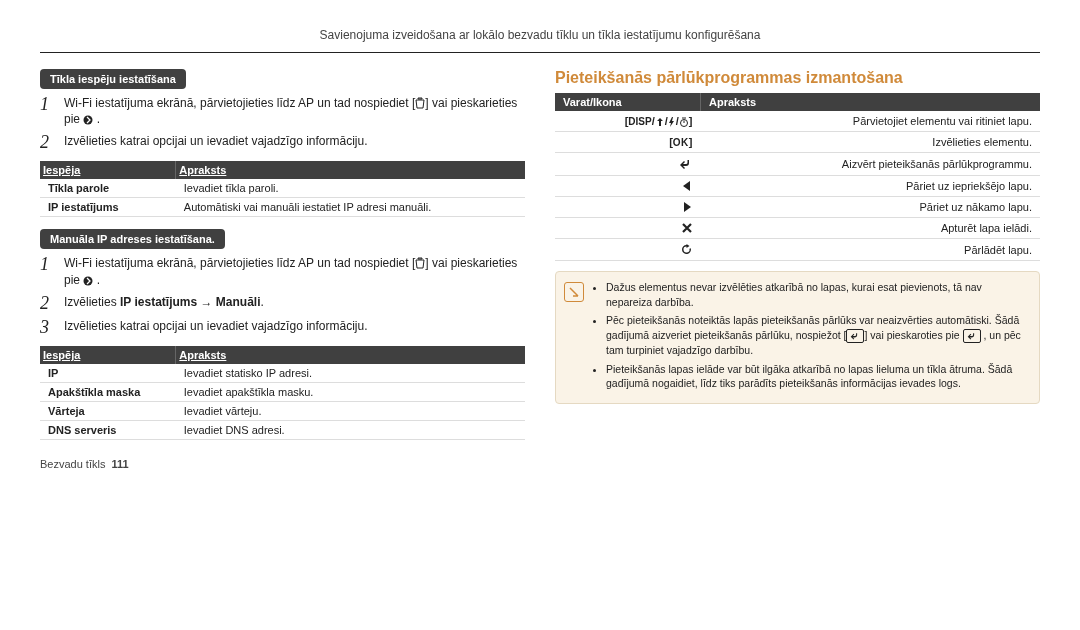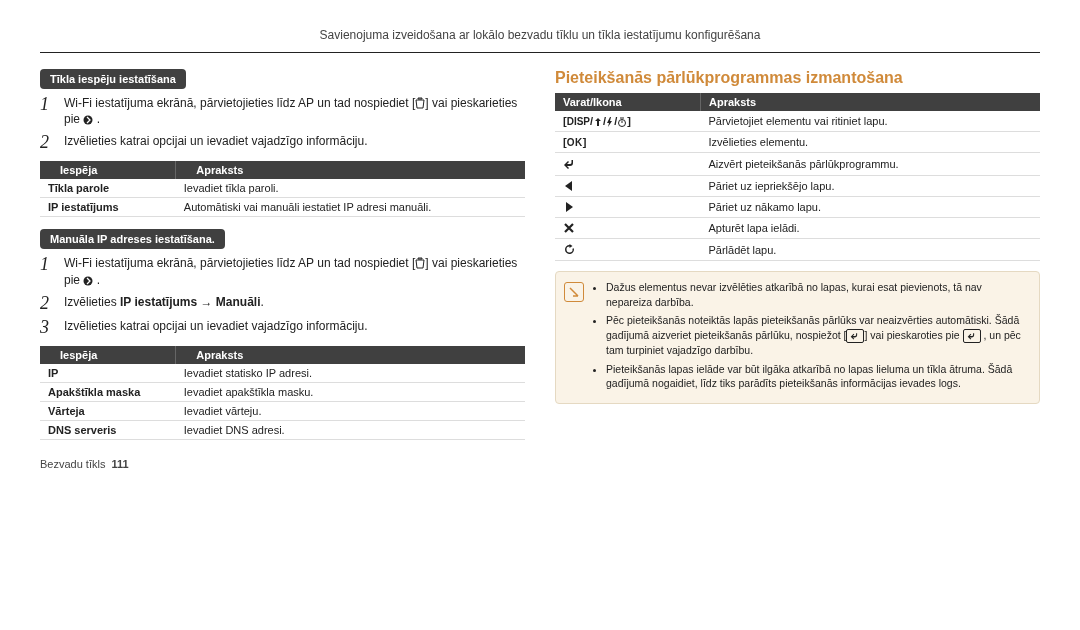--- a/index.html
+++ b/index.html
@@ -69,21 +69,22 @@
     width: 100%;
     border-collapse: collapse;
     font-size: 11px;
     margin-bottom: 12px;
   }
   table.opt thead th {
     background: var(--hdr-bg);
     color: var(--hdr-fg);
     text-align: left;
     font-weight: bold;
-    padding: 3px 20px;
+    padding: 3px 3px;
+    text-decoration: underline;
   }
   table.opt thead th:first-child { border-right: 1px solid #666; width: 28%; }
   table.opt tbody td {
     padding: 3px 8px;
     border-bottom: 1px solid #DDD;
   }
   table.opt tbody td:first-child { font-weight: bold; }
 
   .h2 {
     color: var(--brand);
@@ -99,20 +100,21 @@
     color: var(--hdr-fg);
     text-align: left;
     font-weight: bold;
     padding: 3px 8px;
   }
   table.btns thead th:first-child { border-right: 1px solid #666; width: 30%; }
   table.btns tbody td {
     padding: 4px 8px;
     border-bottom: 1px solid #DDD;
     vertical-align: middle;
+    text-align: right;
   }
   table.btns tbody td:first-child { font-weight: bold; }
 
   .note {
     background: var(--note-bg);
     border: 1px solid var(--note-border);
     border-radius: 4px;
     padding: 8px 10px 8px 8px;
     display: flex;
     gap: 8px;

